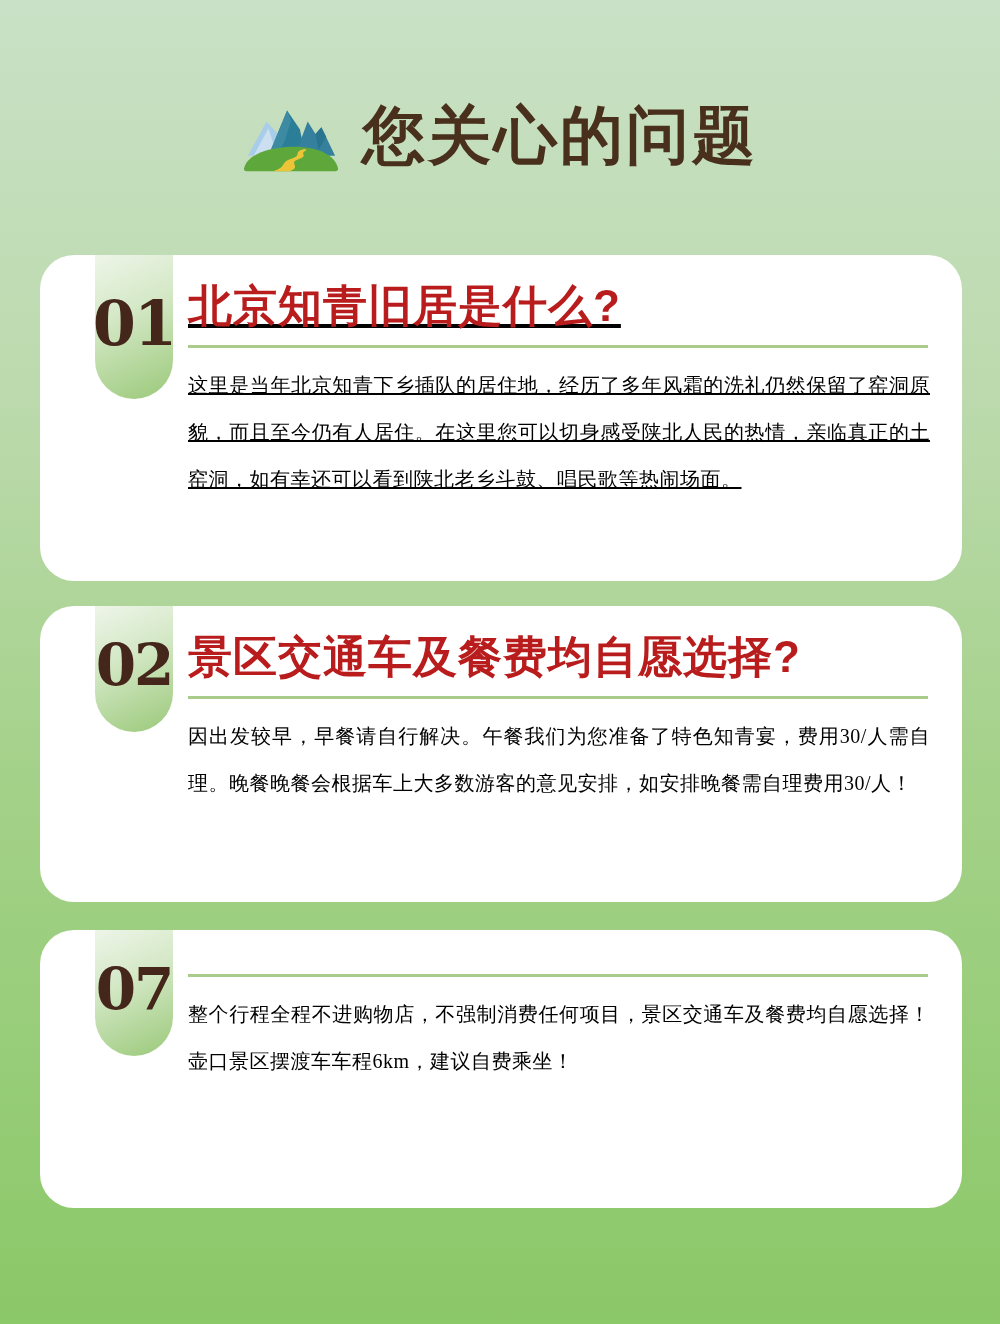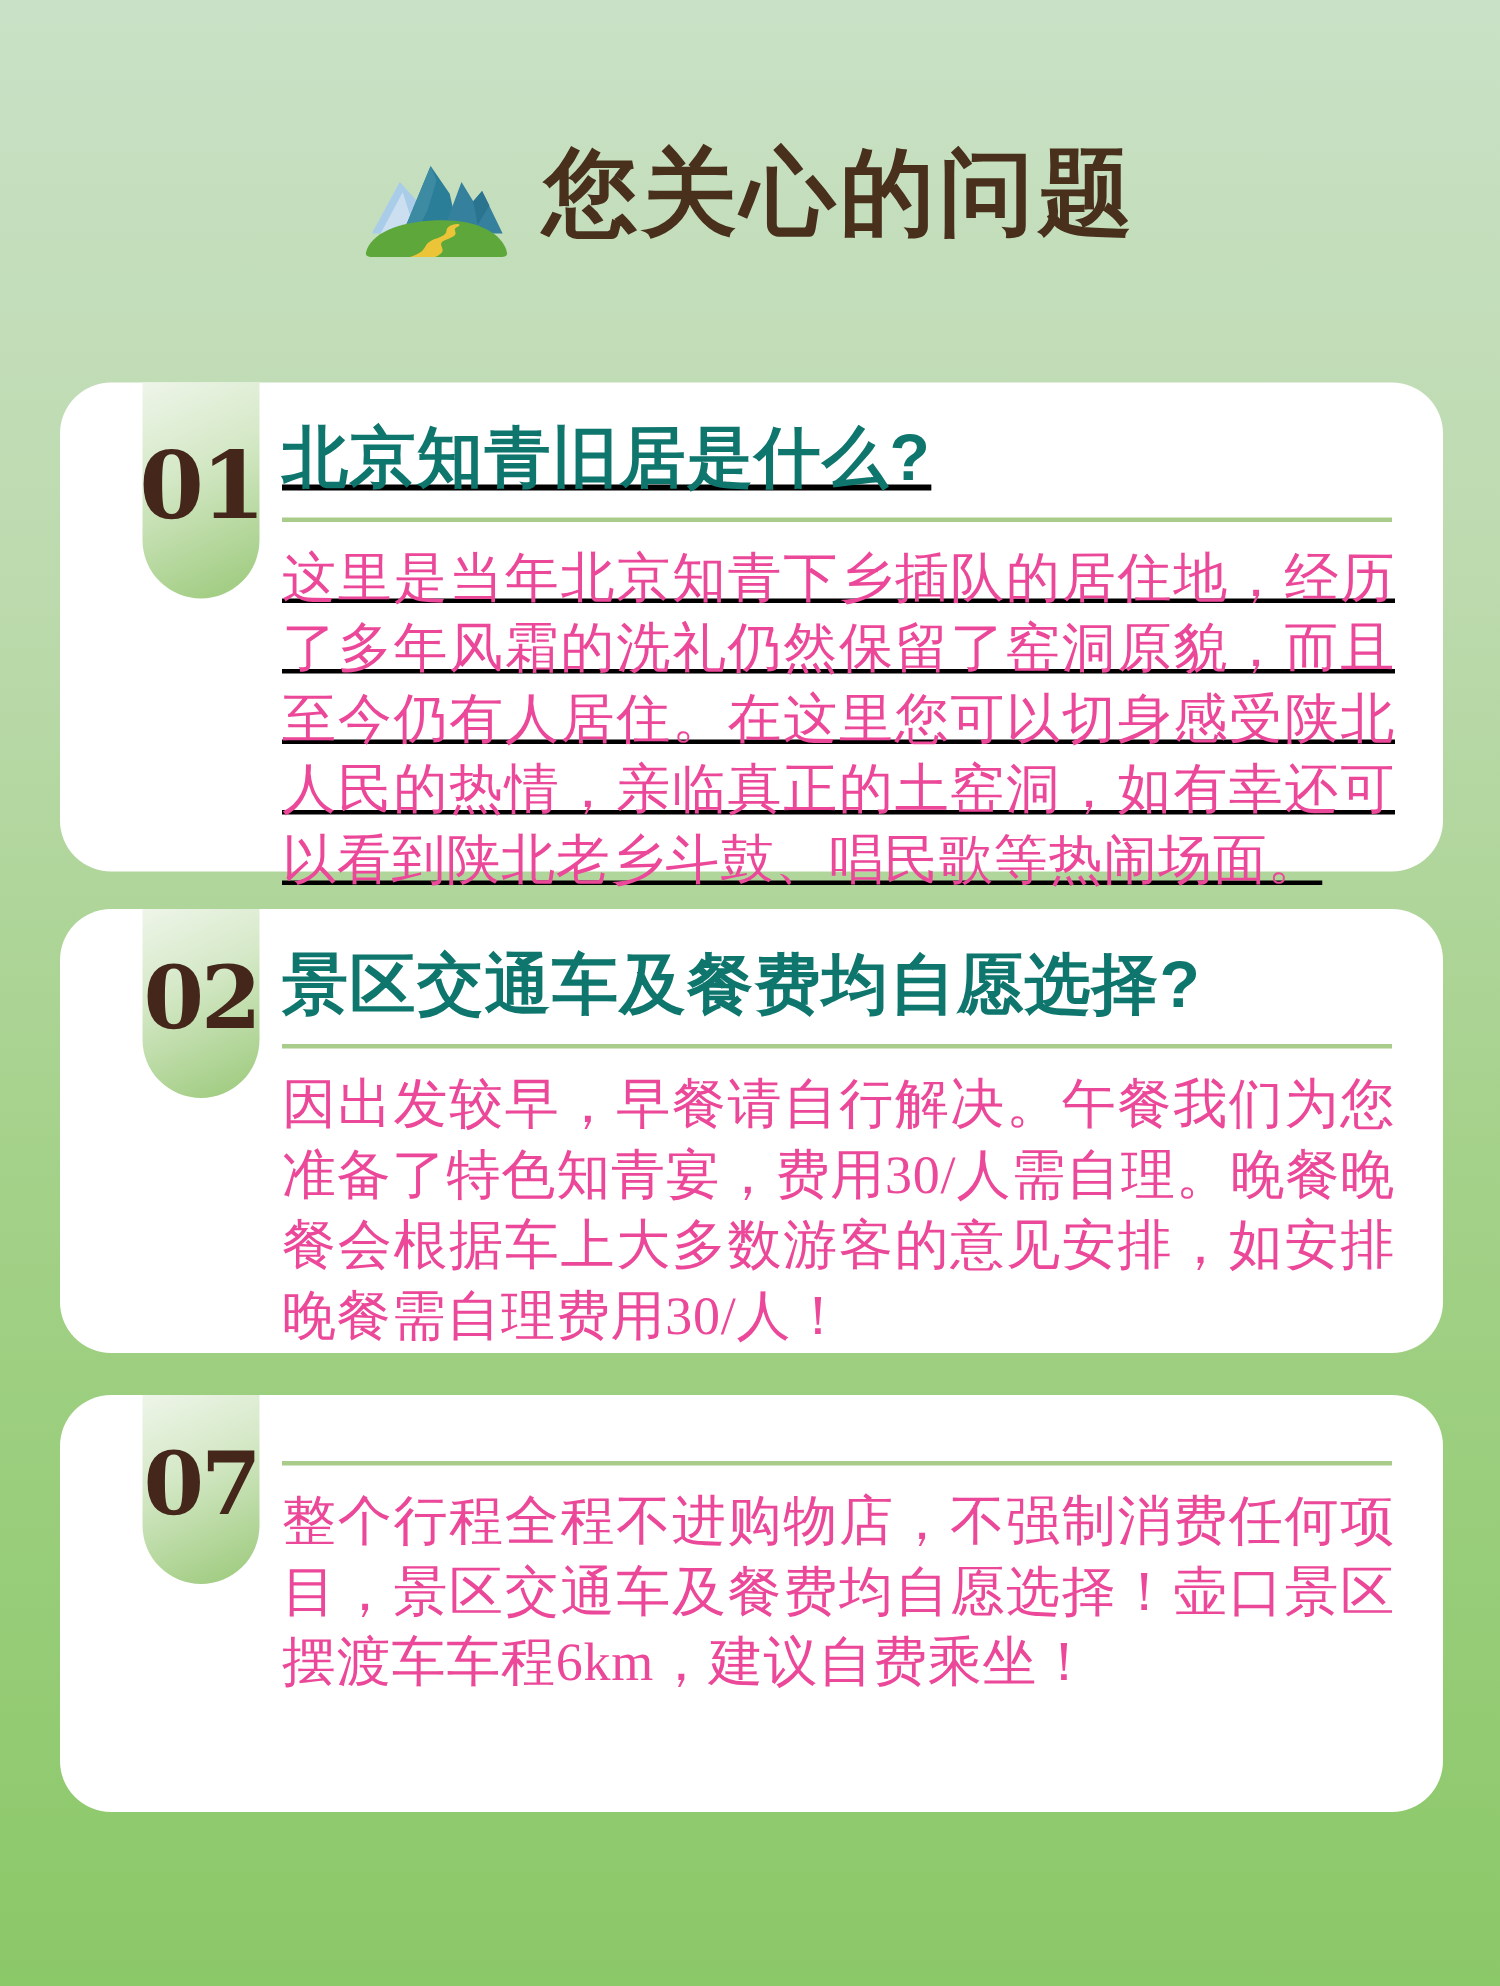--- a/index.html
+++ b/index.html
@@ -14,21 +14,21 @@
     background: linear-gradient(180deg, #c9e1c6 0%, #bcdaad 30%, #a3d188 60%, #8bc868 100%);
   }
 
   
   .header {
     position: absolute;
     top: 92px;
     left: 0;
     width: 100%;
     display: flex;
-    align-items: flex-start;
+    align-items: flex-end;
     justify-content: center;
     gap: 22px;
   }
   .mountain-svg { width: 98px; height: 68px; flex: 0 0 auto; margin-top: 14px; }
   .page-title {
     font-size: 63px;
     font-weight: bold;
     letter-spacing: 3px;
     color: #48301d;
     line-height: 1.2;
@@ -69,36 +69,36 @@
     transform: translateY(-4px);
   }
   .card-1 .badge-number { font-size: 62px; }
 
   .card-content {
     padding: 28px 32px 0 148px;
   }
   .question {
     font-size: 44px;
     font-weight: bold;
-    color: #0f766e;
+    color: #b91c1c;
     line-height: 1.05;
     letter-spacing: 1px;
   }
   .rule {
     height: 3px;
     background: #a9cc8b;
     margin-top: 16px;
     margin-right: 2px;
   }
   .answer {
     margin-top: 14px;
     font-family: "Liberation Serif", "DejaVu Serif", serif;
-    font-size: 36px;
+    font-size: 20px;
     line-height: 47px;
-    color: #ec4899;
+    color: #000000;
     text-align: justify;
     letter-spacing: 0.5px;
   }
 </style>
 </head>
 <body>
 
 <div class="page">
 
   <div class="header">

